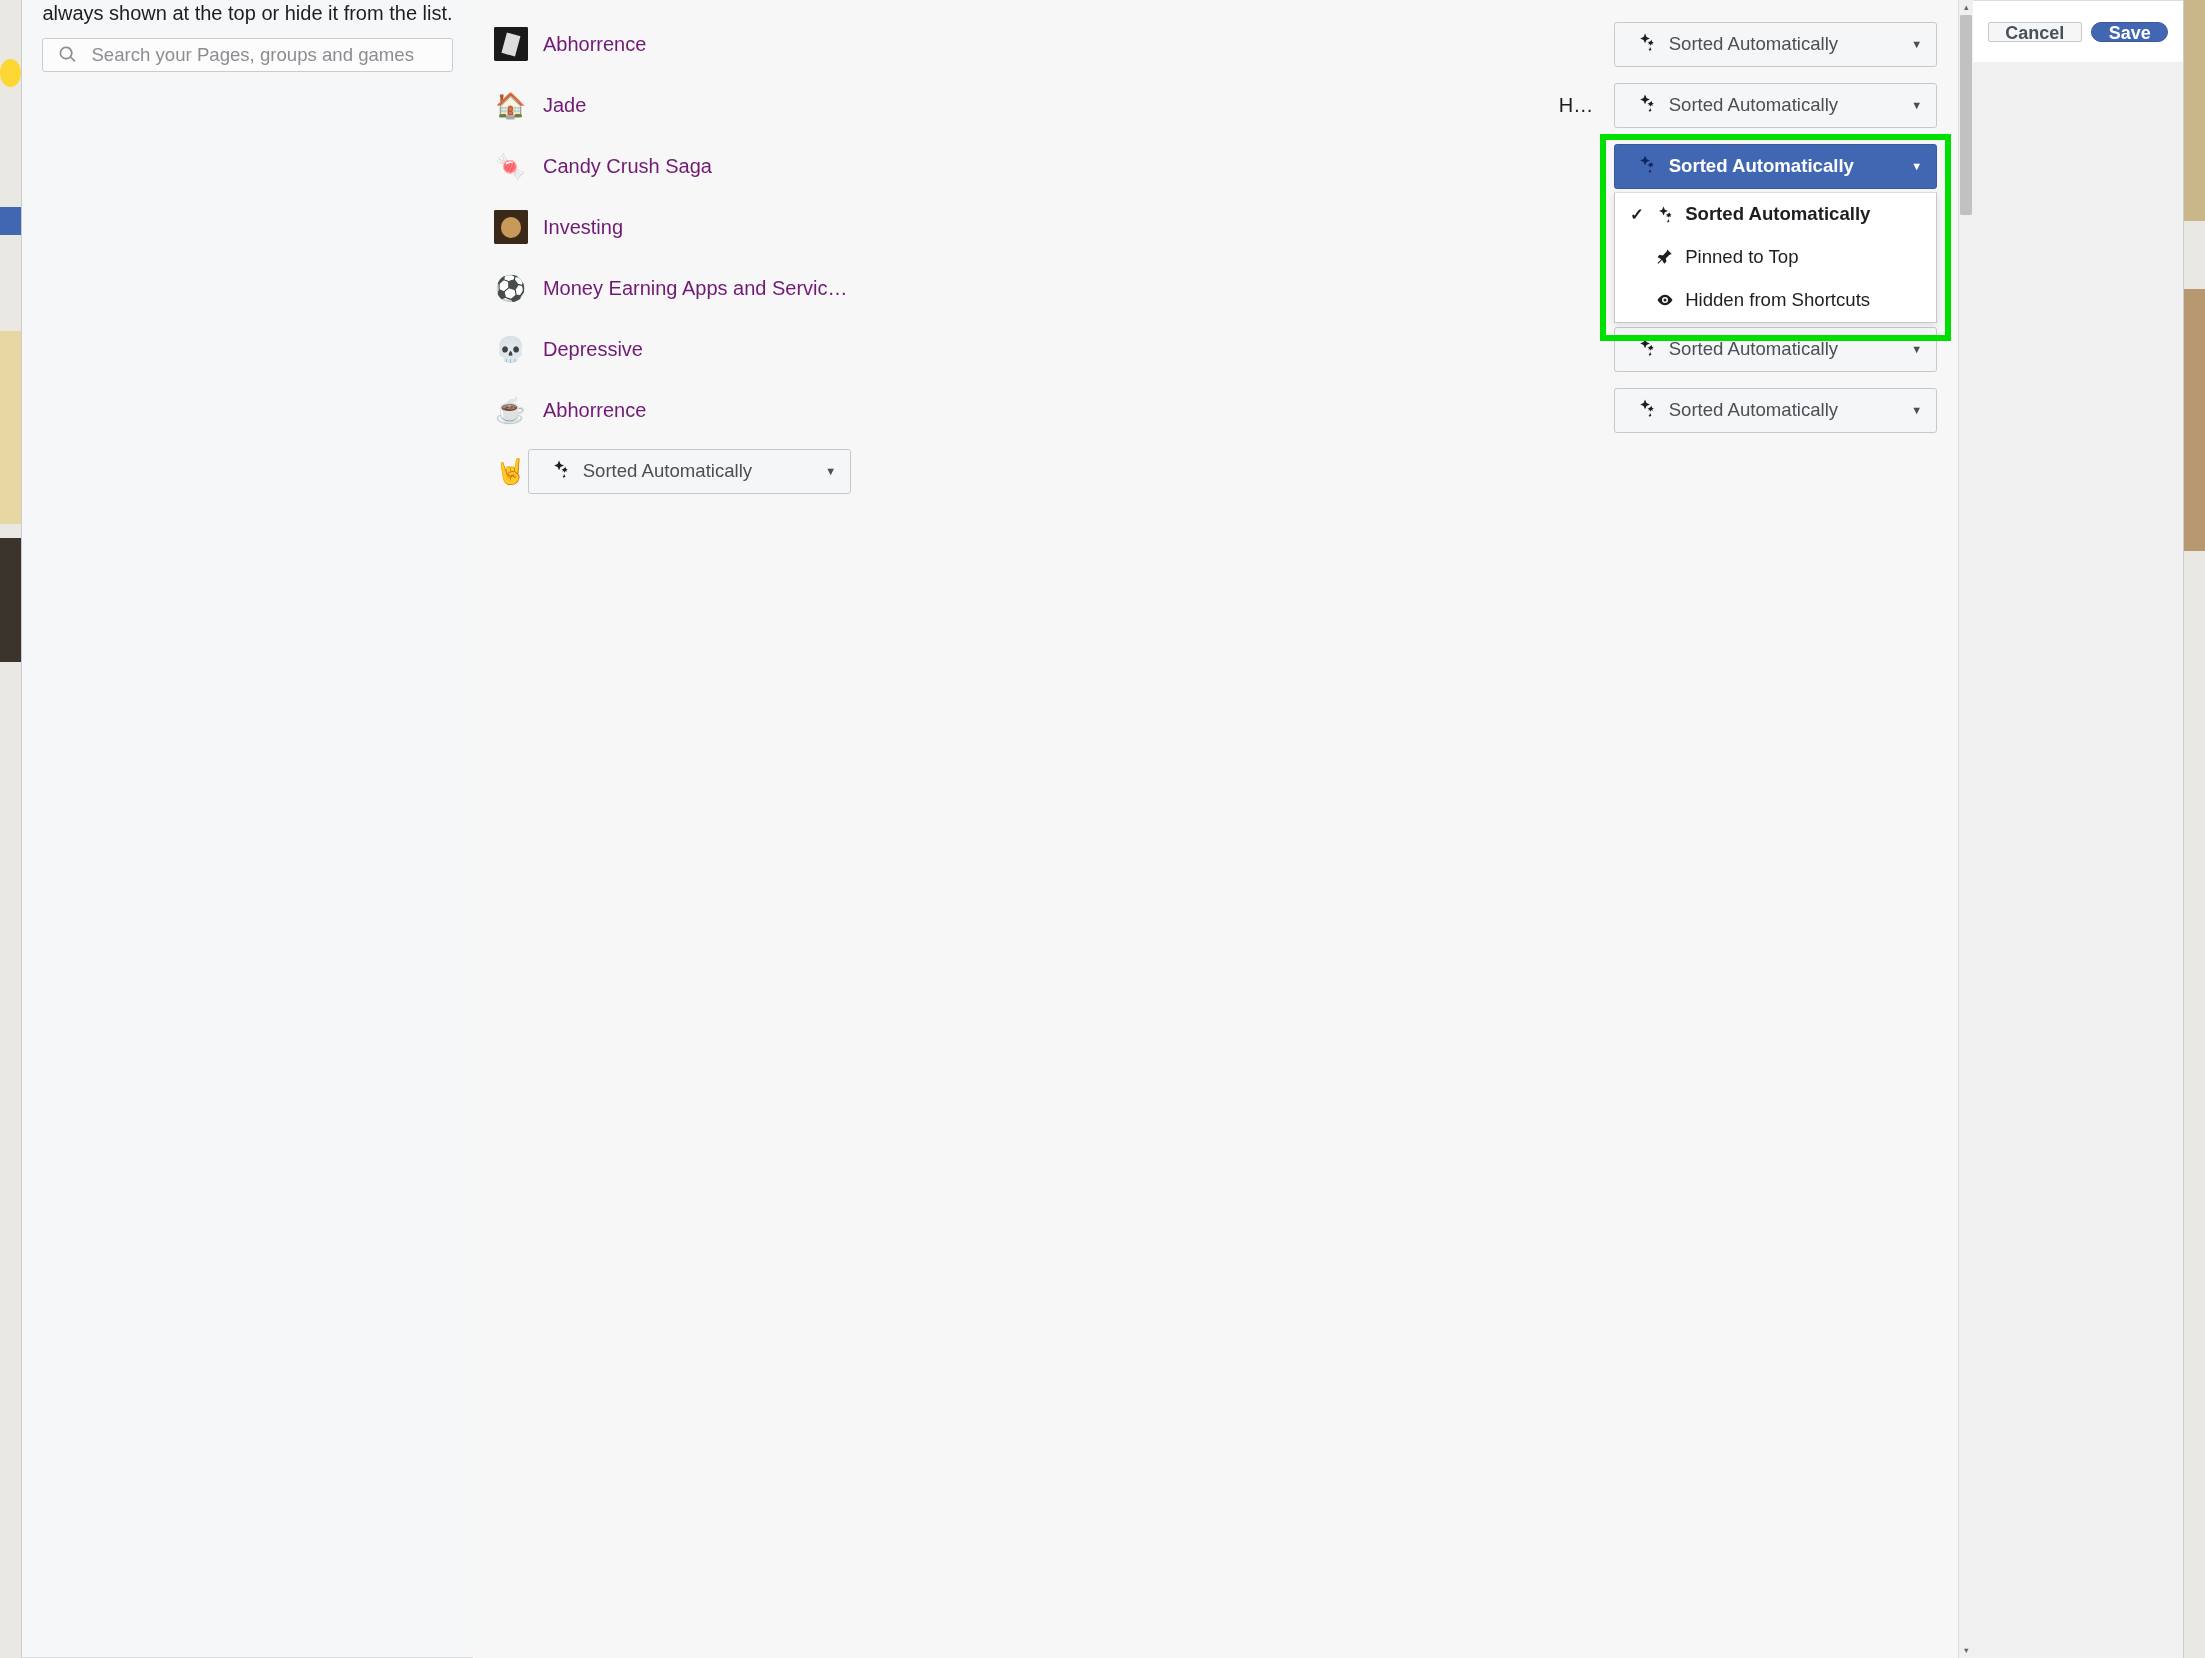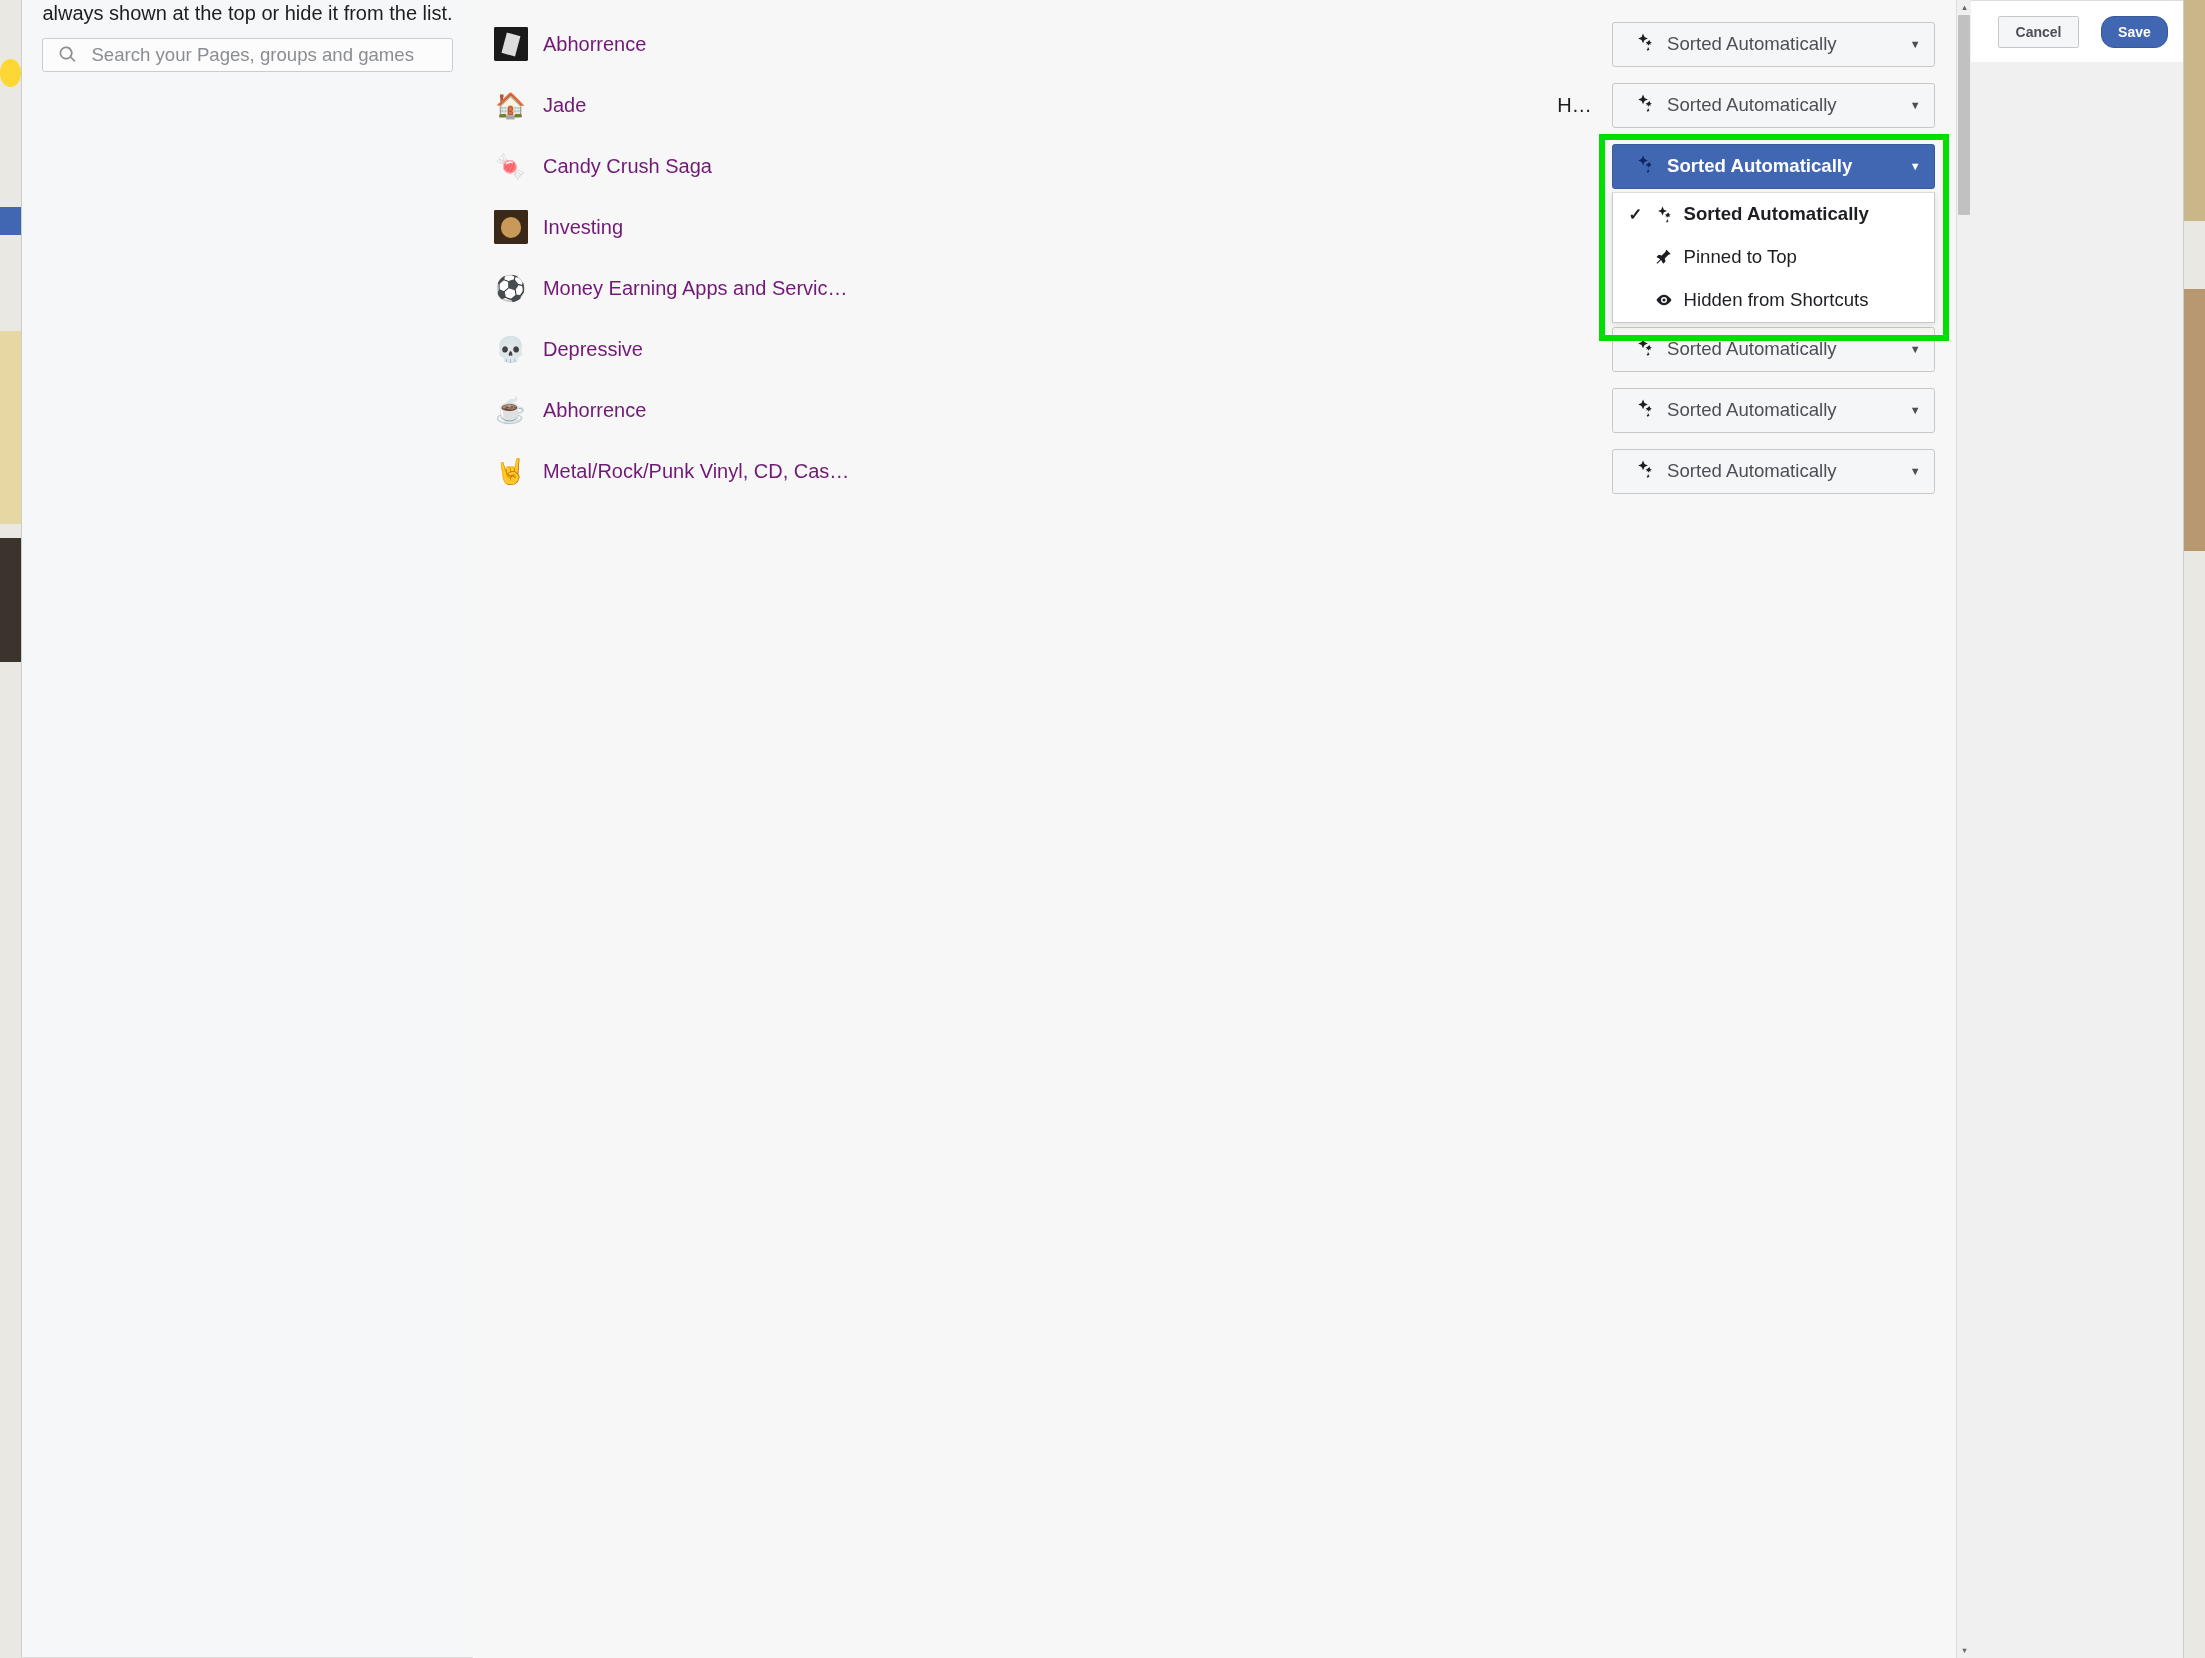--- a/index.html
+++ b/index.html
@@ -191,30 +191,29 @@
     height: 62px;
     border-top: 0.7px solid #ddd;
     background: #fff;
     display: flex;
     align-items: center;
     justify-content: flex-end;
     padding: 0 15px;
     gap: 9.6px;
   }
   .btn {
-    height: 32px;
+    height: 20px;
     padding: 0 16.5px;
-    font-size: 14px;
+    font-size: 18px;
     font-weight: 600;
     border-radius: 2.1px;
     border: 0.7px solid #c8c8c8;
     background: #f5f6f7;
     color: #4b4f56;
     cursor: pointer;
-    margin-left: 12px;
   }
   .btn.primary {
     background: #4267b2;
     border-color: #3b5998;
     color: #fff;
     border-radius: 13px;
   }
 </style>
 </head>
 <body>
@@ -361,21 +360,20 @@
               <span><svg viewBox="0 0 24 24">
                   <path fill="#1c1e21" d="M10 2l1.8 4.2L16 8l-4.2 1.8L10 14l-1.8-4.2L4 8l4.2-1.8L10 2zm8 8l1 2.3L21 13l-2 1 1 2-2-1-1 2-1-2-2 1 1-2-2-1 2.3-.7L18 10zm-2 8l.7 1.6L18 22l-1.3.4L16 24l-.7-1.6L14 22l1.3-.4L16 20z"></path>
                 </svg></span>
               <span class="label">Sorted Automatically</span>
               <span class="caret">▼</span>
             </div>
           </div>
         </div>
         <div class="row">
           <div class="avatar">🤘</div>
-          <div class="row-name">Metal/Rock/Punk Vinyl, CD, Cas…</div>
           <div class="dropdown-wrap" style="position: relative;">
             <div class="sort-btn">
               <span><svg viewBox="0 0 24 24">
                   <path fill="#1c1e21" d="M10 2l1.8 4.2L16 8l-4.2 1.8L10 14l-1.8-4.2L4 8l4.2-1.8L10 2zm8 8l1 2.3L21 13l-2 1 1 2-2-1-1 2-1-2-2 1 1-2-2-1 2.3-.7L18 10zm-2 8l.7 1.6L18 22l-1.3.4L16 24l-.7-1.6L14 22l1.3-.4L16 20z"></path>
                 </svg></span>
               <span class="label">Sorted Automatically</span>
               <span class="caret">▼</span>
             </div>
           </div>
         </div>

